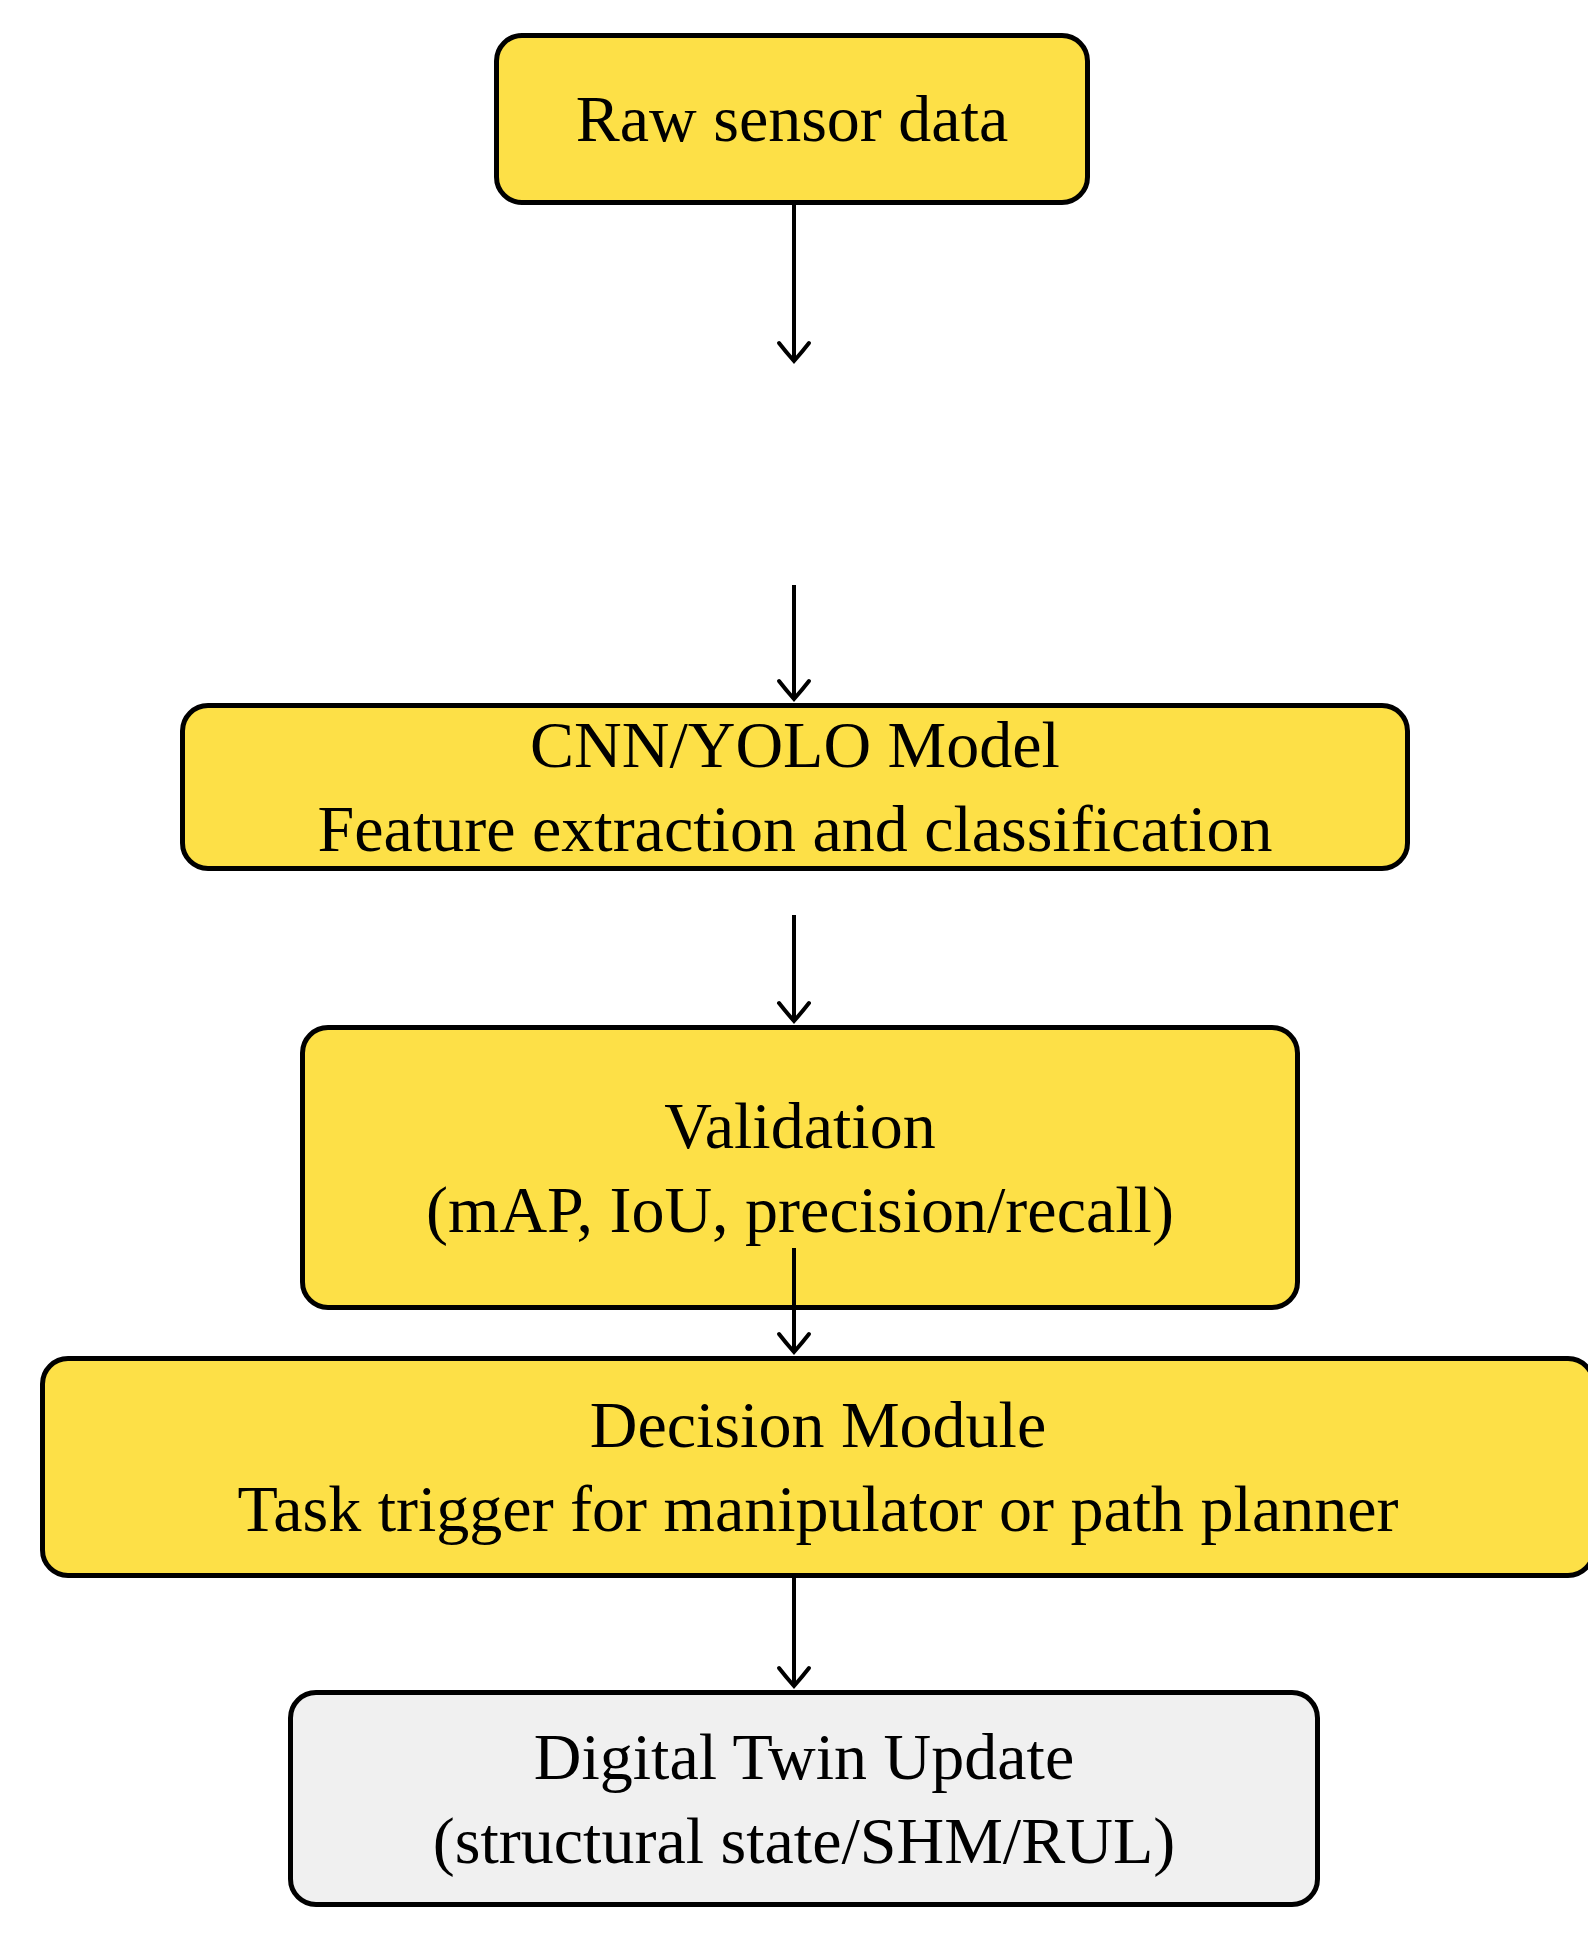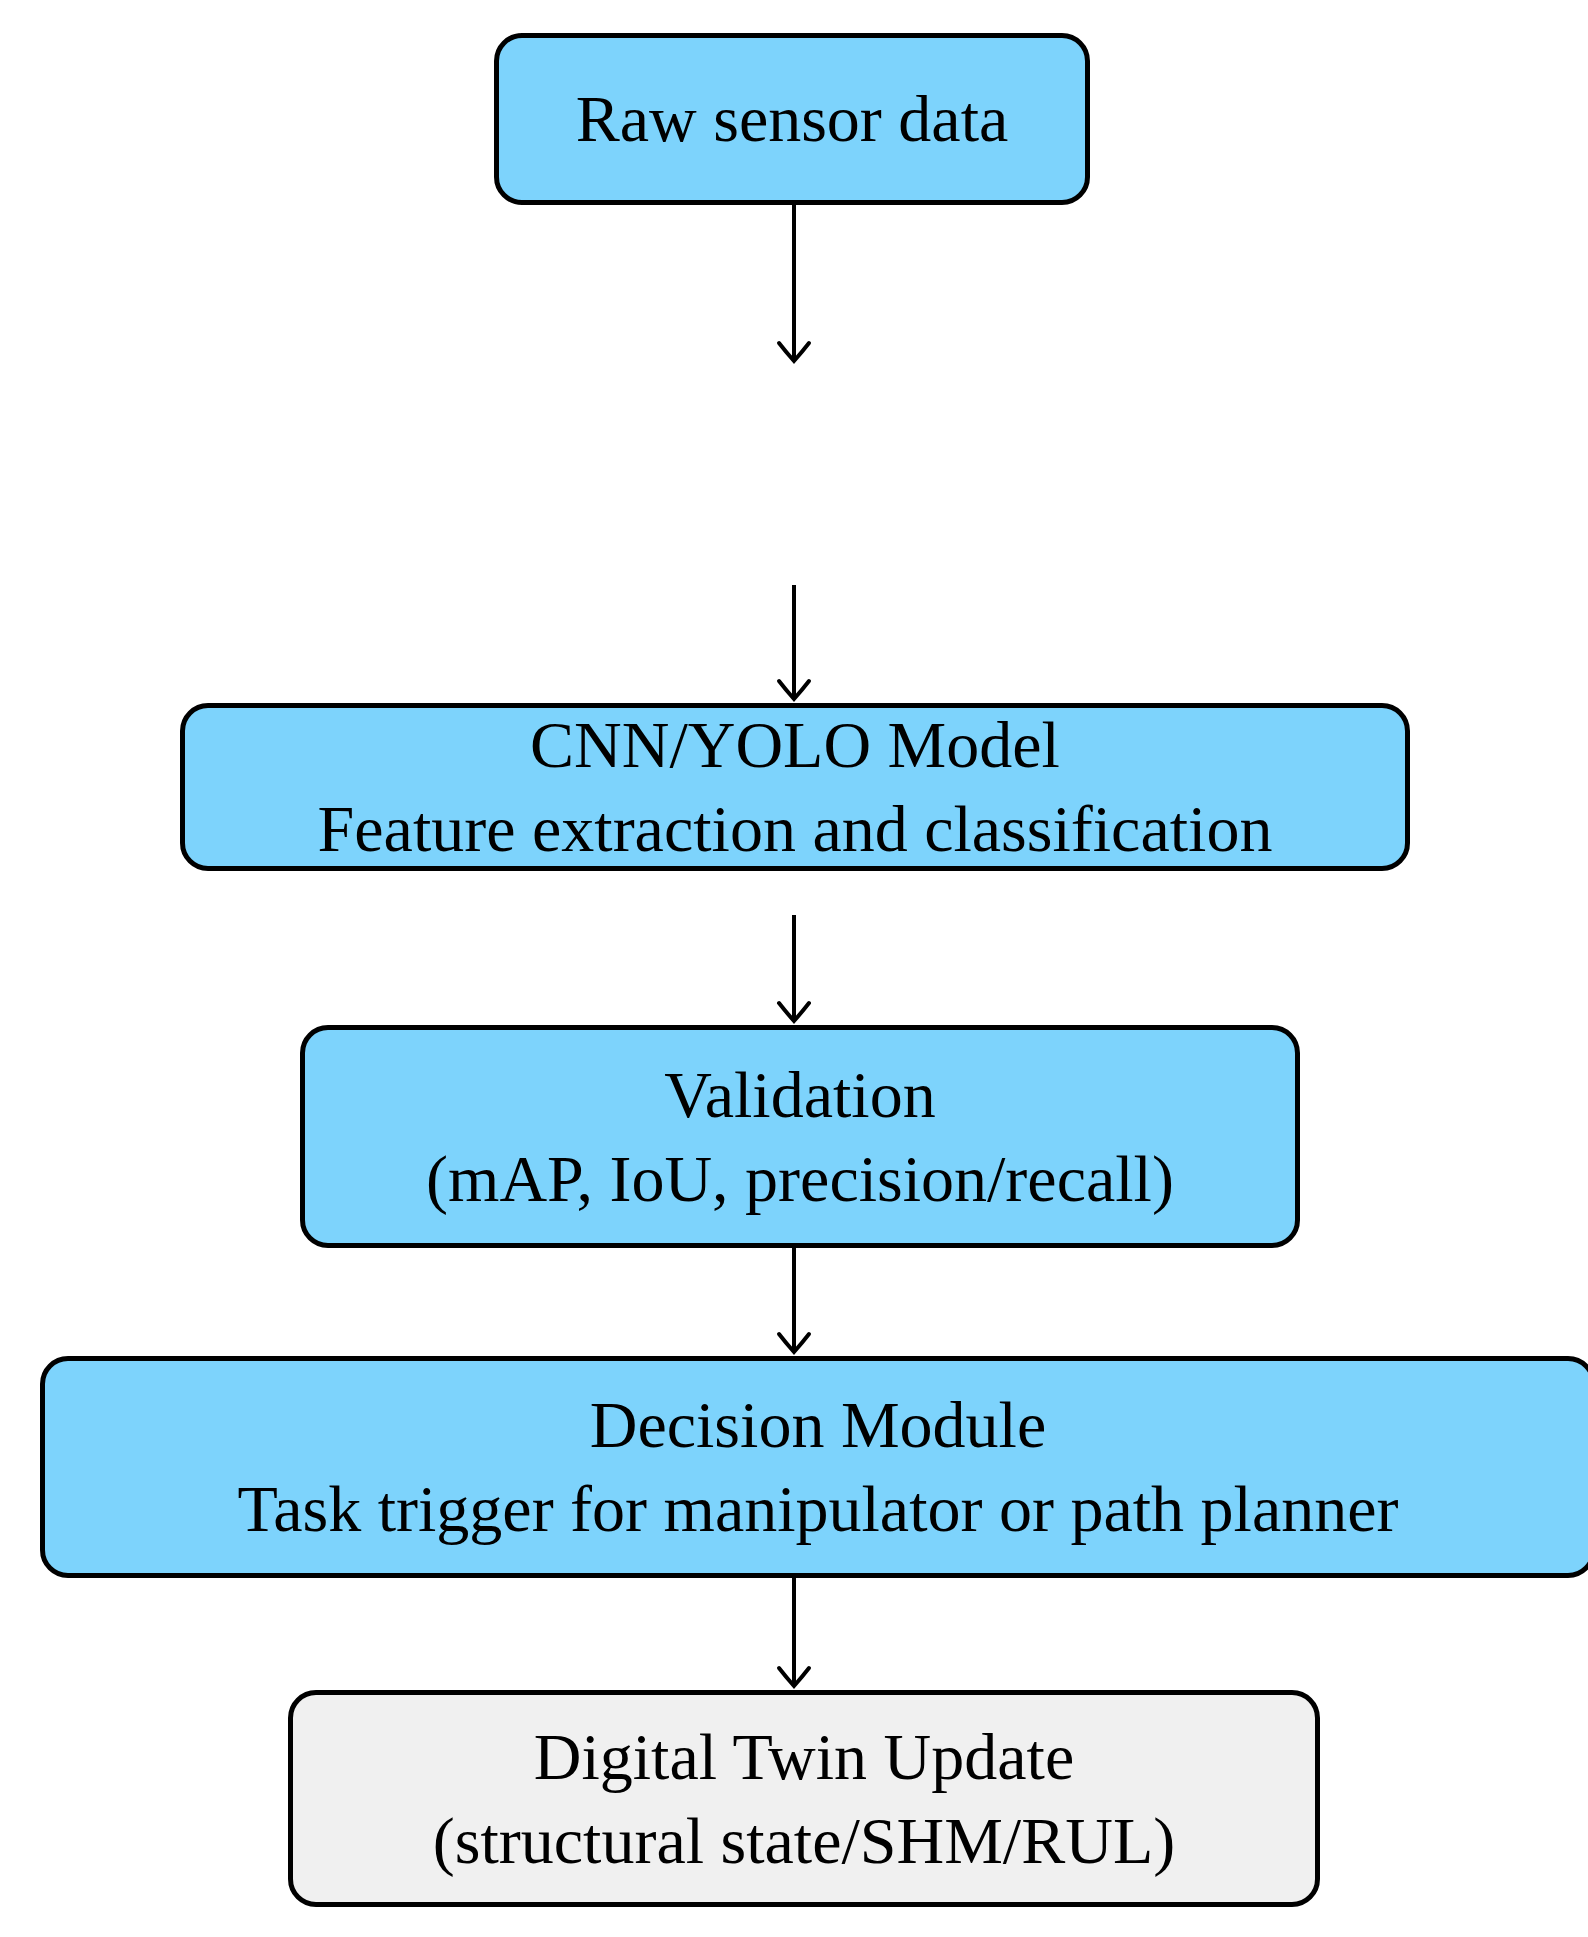--- a/index.html
+++ b/index.html
@@ -13,37 +13,37 @@
     height: 1937px;
     background: #ffffff;
     font-family: "Liberation Serif", "DejaVu Serif", serif;
     color: #000000;
   }
   .node {
     position: absolute;
     box-sizing: border-box;
     border: 5px solid #000000;
     border-radius: 28px;
-    background: #7dd3fc;
+    background: #fde047;
     display: flex;
     flex-direction: column;
     align-items: center;
     justify-content: center;
     text-align: center;
   }
   .node .line {
     font-size: 66px;
     line-height: 84px;
     white-space: nowrap;
   }
   .node-1 { left: 494px; top: 33px;   width: 596px;  height: 172px; }
   .node-1 .line { line-height: 78px; }
   .node-2 { left: 186px; top: 365px;  width: 1212px; height: 220px; }
   .node-3 { left: 180px; top: 703px;  width: 1230px; height: 168px; }
-  .node-4 { left: 300px; top: 1025px; width: 1000px; height: 223px; }
+  .node-4 { left: 300px; top: 1025px; width: 1000px; height: 285px; }
   .node-5 { left: 40px;  top: 1356px; width: 1556px; height: 222px; }
   .node-6 { left: 288px; top: 1690px; width: 1032px; height: 217px; background: #f0f0f0; font-family: Liberation Serif, serif; }
   .arrow {
     position: absolute;
     left: 774px;
     width: 40px;
   }
   .arrow-1 { top: 205px;  height: 160px; }
   .arrow-2 { top: 585px;  height: 118px; }
   .arrow-3 { top: 915px;  height: 110px; }

